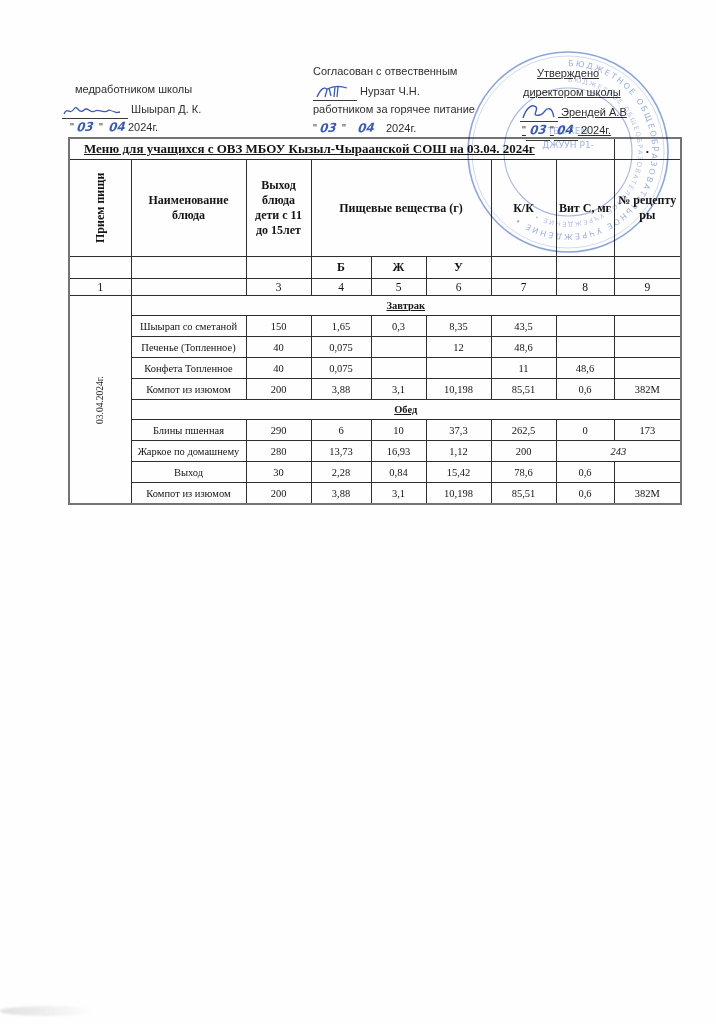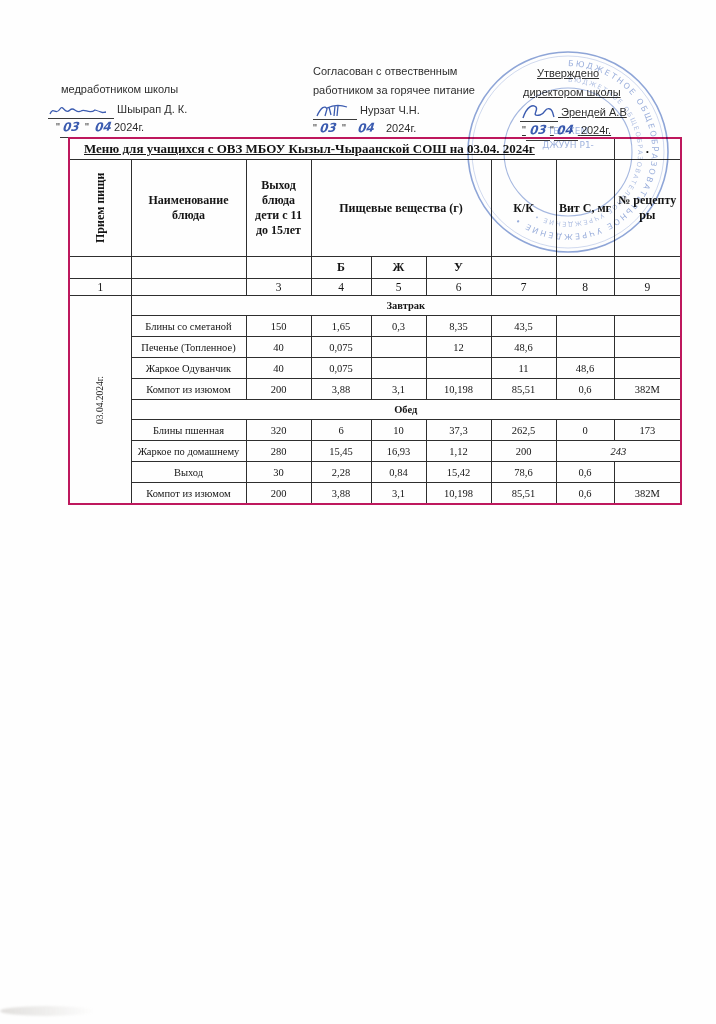--- a/index.html
+++ b/index.html
@@ -18,73 +18,73 @@
   .sig-svg{vertical-align:bottom;}
   
   table.menu{
     position:absolute;left:68px;top:137px;width:612px;border-collapse:collapse;
     table-layout:fixed;font-family:"Liberation Serif",serif;color:#141414;
   }
   table.menu td{
     border:1px solid #2e2e2e;padding:0 2px;font-size:10.5px;text-align:center;
     vertical-align:middle;overflow:hidden;
   }
-  table.menu{border:2px solid #be185d;}
+  table.menu{border:2px solid #737373;}
   tr.title-row td{height:20px;font-weight:bold;font-size:13px;text-align:left;
     padding-left:14px;white-space:nowrap;}
   tr.title-row td u{text-decoration:underline;}
   tr.title-row td.dot{text-align:center;padding:0;}
   tr.header-row td{height:96px;font-weight:bold;font-size:12px;white-space:normal;line-height:15px;text-align:center;}
   .vert{writing-mode:vertical-rl;transform:rotate(180deg);margin:0 auto;white-space:normal;
         line-height:13px;height:80px;}
   tr.sub-row td{height:21px;font-weight:bold;font-size:12px;}
   tr.num-row td{height:16px;font-size:11.5px;}
-  td.band{font-weight:bold;font-size:14px;height:19px;}
+  td.band{font-weight:bold;font-size:14px;height:19px;text-decoration:underline;}
   tr.data-row td{height:20px;font-size:10.5px;white-space:nowrap;}
   td.name{text-align:left;padding-left:3px;}
   td.right{text-align:right;padding-right:1px;font-style:italic;}
   td.date-cell{width:62px;}
   td.date-cell div{writing-mode:vertical-rl;transform:rotate(180deg);font-size:9.5px;
     margin:0 auto;white-space:nowrap;color:#222;}
   
   .stamp{position:absolute;left:456px;top:38px;pointer-events:none;opacity:0.62;
          mix-blend-mode:multiply;}
   
   .shadow-bl{position:absolute;left:0;bottom:8px;width:95px;height:10px;
     background:linear-gradient(to right,#c9c6c2,rgba(255,255,255,0));border-radius:50%;
     opacity:.55;filter:blur(1px);}
 </style>
 </head>
 <body>
 
 <div class="scan-page">
 
-  <div class="annot" style="left:48px;top:80px;">
+  <div class="annot" style="left:62px;top:80px;">
     <div class="row" style="padding-left:13px;">медработником школы</div>
     <div class="row">
       <span class="sigline" style="width:66px;"><svg class="sig-svg" width="60" height="14" viewBox="0 0 60 14">
             <path d="M2,10 C5,2 8,12 12,5 C15,0 17,11 22,6 C26,2 28,10 33,7 C37,4 41,11 47,6 57,9 52,9 58,8" fill="none" stroke="#3c5cb0" stroke-width="1.3"></path>
           </svg></span>
       <span>Шыырап Д. К.</span>
     </div>
     <div class="row" style="padding-left:8px;">
       <span>"</span><span class="dln" style="width:22px;"><span class="hand">03</span></span>
       <span>"</span> <span class="dln" style="width:22px;"><span class="hand">04</span></span><span>2024г.</span>
     </div>
   </div>
 
   <div class="annot" style="left:313px;top:62px;">
     <div class="row">Согласован с отвественным</div>
-    <div class="row">работником за горячее питание</div>
     <div class="row">
       <span class="sigline" style="width:44px;"><svg class="sig-svg" width="40" height="16" viewBox="0 0 40 16">
             <path d="M4,13 C8,4 12,2 14,6 L12,13 M16,4 L18,12 M22,3 L21,13 M25,3 L24,13 M14,5 C20,2 28,2 34,4" fill="none" stroke="#3c5cb0" stroke-width="1.3"></path>
           </svg></span>
       <span>Нурзат Ч.Н.</span>
     </div>
+    <div class="row">работником за горячее питание</div>
     <div class="row">
       <span>"</span><span class="dln" style="width:22px;"><span class="hand">03</span></span>
       <span>"</span> <span class="dln" style="width:34px;"><span class="hand">04</span></span> <span>2024г.</span>
     </div>
   </div>
 
   <div class="annot" style="left:520px;top:64px;text-decoration:underline;">
     <div class="row" style="padding-left:17px;">Утверждено</div>
     <div class="row" style="padding-left:3px;">директором школы</div>
     <div class="row">
@@ -148,41 +148,41 @@
         <td>8</td>
         <td>9</td>
       </tr>
     <tr>
           <td rowspan="10" class="date-cell">
             <div>03.04.2024г.</div>
           </td>
           <td colspan="8" class="band">Завтрак</td>
         </tr>
         <tr class="data-row">
-          <td class="name">Блины со сметаной</td>
+          <td class="name">Шыырап со сметаной</td>
           <td>150</td>
           <td>1,65</td>
           <td>0,3</td>
           <td>8,35</td>
           <td>43,5</td>
           <td></td>
           <td></td>
         </tr>
         <tr class="data-row">
           <td class="name">Печенье (Топленное)</td>
           <td>40</td>
           <td>0,075</td>
           <td></td>
           <td>12</td>
           <td>48,6</td>
           <td></td>
           <td></td>
         </tr>
         <tr class="data-row">
-          <td class="name">Жаркое Одуванчик</td>
+          <td class="name">Конфета Топленное</td>
           <td>40</td>
           <td>0,075</td>
           <td></td>
           <td></td>
           <td>11</td>
           <td>48,6</td>
           <td></td>
         </tr>
         <tr class="data-row">
           <td class="name">Компот из изюмом</td>
@@ -192,32 +192,32 @@
           <td>10,198</td>
           <td>85,51</td>
           <td>0,6</td>
           <td>382М</td>
         </tr>
         <tr>
           <td colspan="8" class="band">Обед</td>
         </tr>
         <tr class="data-row">
           <td class="name">Блины пшенная</td>
-          <td>320</td>
+          <td>290</td>
           <td>6</td>
           <td>10</td>
           <td>37,3</td>
           <td>262,5</td>
           <td>0</td>
           <td>173</td>
         </tr>
         <tr class="data-row">
           <td class="name">Жаркое по домашнему</td>
           <td>280</td>
-          <td>15,45</td>
+          <td>13,73</td>
           <td>16,93</td>
           <td>1,12</td>
           <td>200</td>
           <td colspan="2" class="right">243</td>
         </tr>
         <tr class="data-row">
           <td class="name">Выход</td>
           <td>30</td>
           <td>2,28</td>
           <td>0,84</td>

